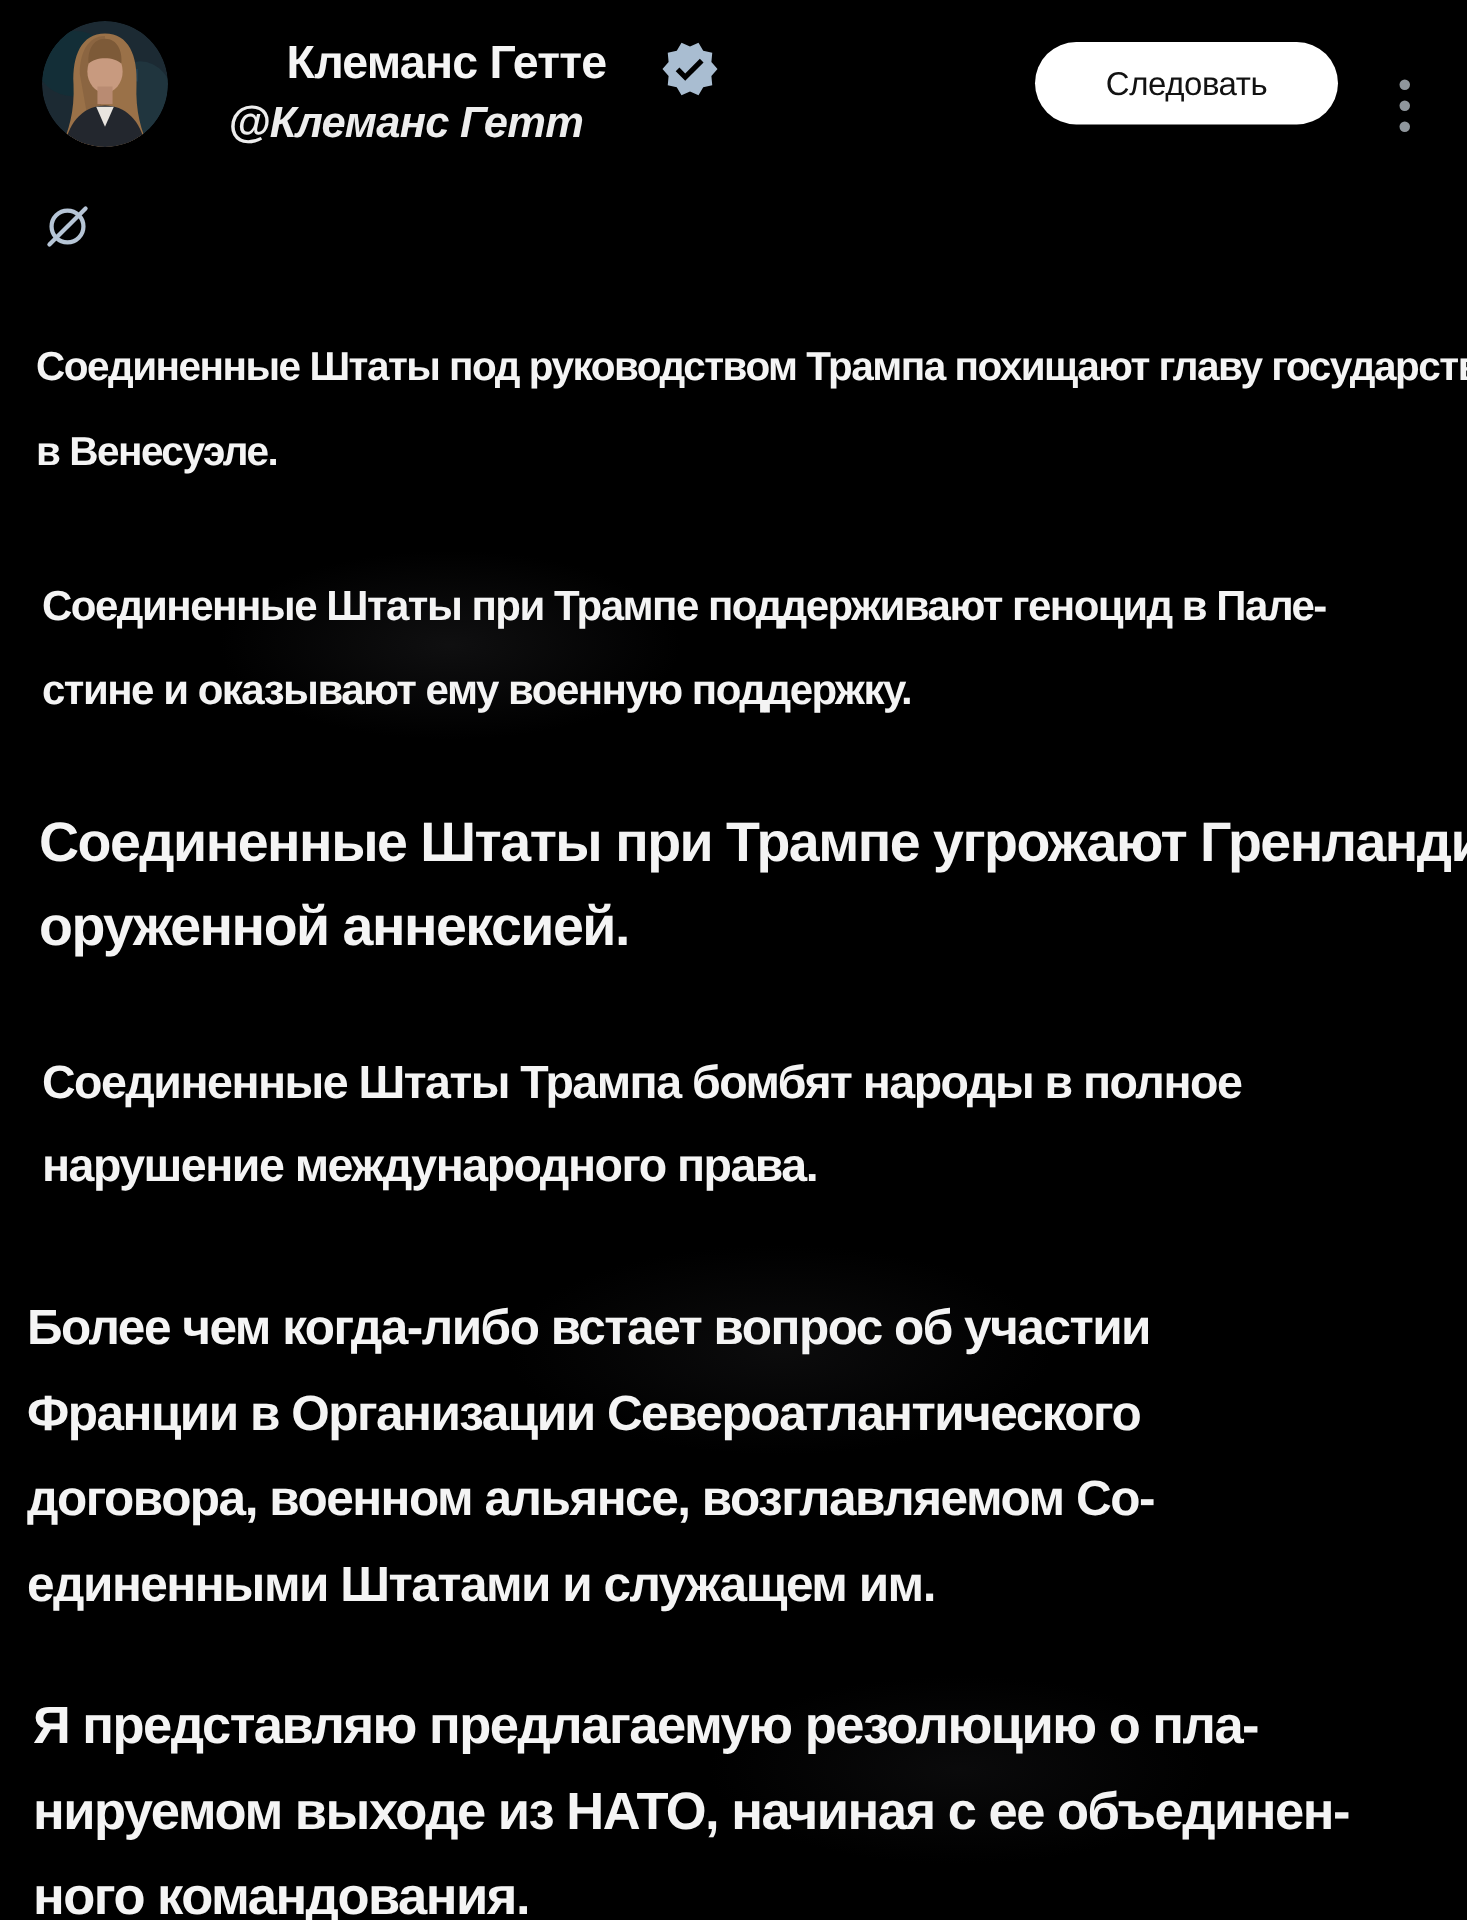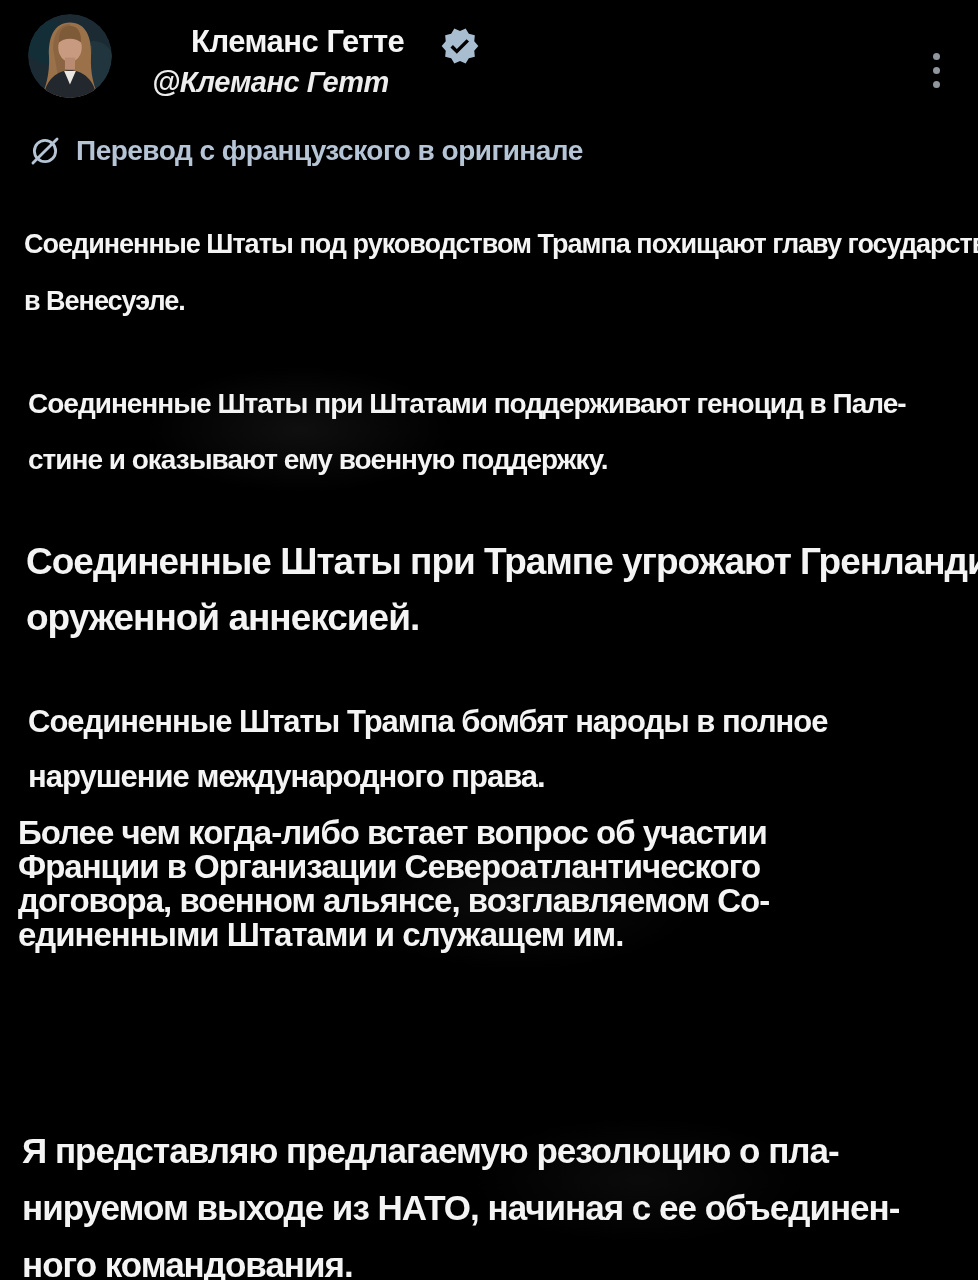--- a/index.html
+++ b/index.html
@@ -29,21 +29,21 @@
   
   .translate-row{position:absolute;left:28px;top:134px;display:flex;align-items:center;gap:14px;cursor:pointer;}
   .translate-row svg{width:34px;height:34px;flex:none;}
   .translate-label{font-size:28px;font-weight:700;letter-spacing:-.5px;color:#b6c5d6;}
   
   .para{position:absolute;color:#f4f4f4;font-weight:700;letter-spacing:-1px;white-space:pre;margin:0;}
   .p1{left:24px;top:216px;font-size:27px;line-height:57px;}
   .p2{left:28px;top:376px;font-size:28px;line-height:56px;}
   .p3{left:26px;top:534px;font-size:37px;line-height:56px;}
   .p4{left:28px;top:694px;font-size:31px;line-height:55px;}
-  .p5{left:18px;top:816px;font-size:33px;line-height:34px;}
+  .p5{left:18px;top:856px;font-size:33px;line-height:57px;}
   .p6{left:22px;top:1122px;font-size:35px;line-height:57px;}
 </style>
 </head>
 <body>
 
 <div class="stage">
 
   <div class="avatar">
     <svg viewBox="0 0 100 100">
       <defs>
@@ -69,38 +69,38 @@
 
   <div class="display-name">Клеманс Гетте</div>
   <div class="handle">@Клеманс Гетт</div>
 
   <span class="badge">
     <svg viewBox="0 0 24 24">
       <path fill="#a9bdd1" fill-rule="evenodd" d="M23 12l-2.44-2.79.34-3.69-3.61-.82-1.89-3.2L12 2.96 8.6 1.5 6.71 4.69 3.1 5.5l.34 3.7L1 12l2.44 2.79-.34 3.7 3.61.82L8.6 22.5l3.4-1.47 3.4 1.46 1.89-3.19 3.61-.82-.34-3.69L23 12zm-12.91 4.72l-3.8-3.81 1.48-1.48 2.32 2.33 5.85-5.87 1.48 1.48-7.33 7.35z"></path>
     </svg>
   </span>
 
+  <button class="follow-btn">Следовать</button>
 
   <button class="kebab" aria-label="more">
     <i></i>
       <i></i>
       <i></i>
   </button>
 
   <div class="translate-row">
     <svg viewBox="0 0 24 24">
       <circle cx="12" cy="12" r="7.5" fill="none" stroke="#b6c5d6" stroke-width="2"></circle>
       <line x1="3.5" y1="20.5" x2="20.5" y2="3.5" stroke="#b6c5d6" stroke-width="2" stroke-linecap="round"></line>
     </svg>
-    <span class="translate-label">Перевод с французского в оригинале</span>
   </div>
 
   <p class="para p1">Соединенные Штаты под руководством Трампа похищают главу государства
 в Венесуэле.</p>
-  <p class="para p2">Соединенные Штаты при Штатами поддерживают геноцид в Пале-
+  <p class="para p2">Соединенные Штаты при Трампе поддерживают геноцид в Пале-
 стине и оказывают ему военную поддержку.</p>
   <p class="para p3">Соединенные Штаты при Трампе угрожают Гренландии во-
 оруженной аннексией.</p>
   <p class="para p4">Соединенные Штаты Трампа бомбят народы в полное
 нарушение международного права.</p>
   <p class="para p5">Более чем когда-либо встает вопрос об участии
 Франции в Организации Североатлантического
 договора, военном альянсе, возглавляемом Со-
 единенными Штатами и служащем им.</p>
   <p class="para p6">Я представляю предлагаемую резолюцию о пла-

